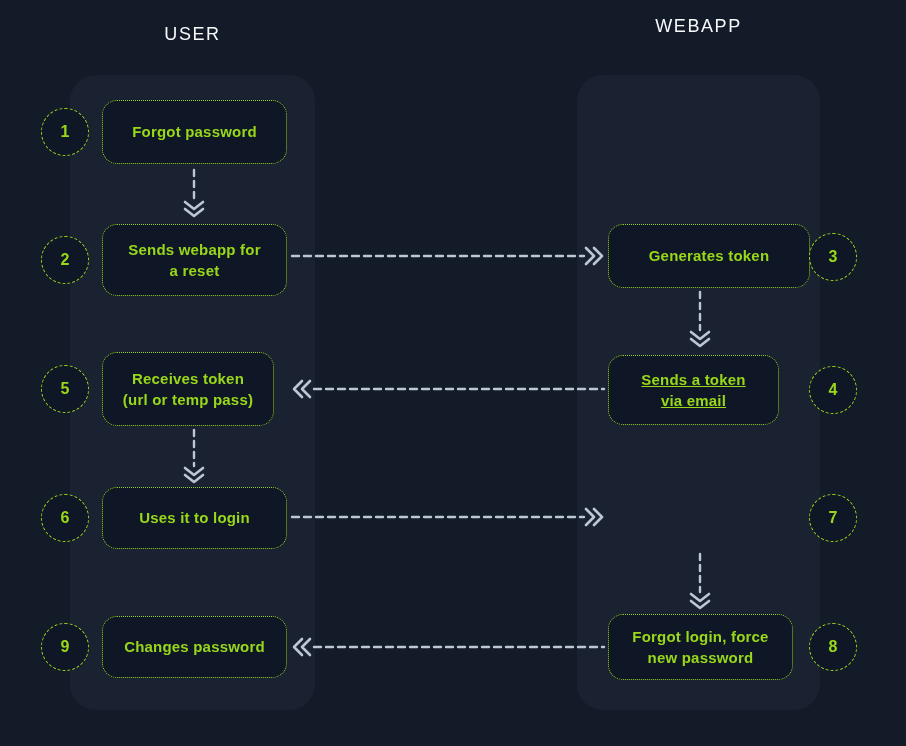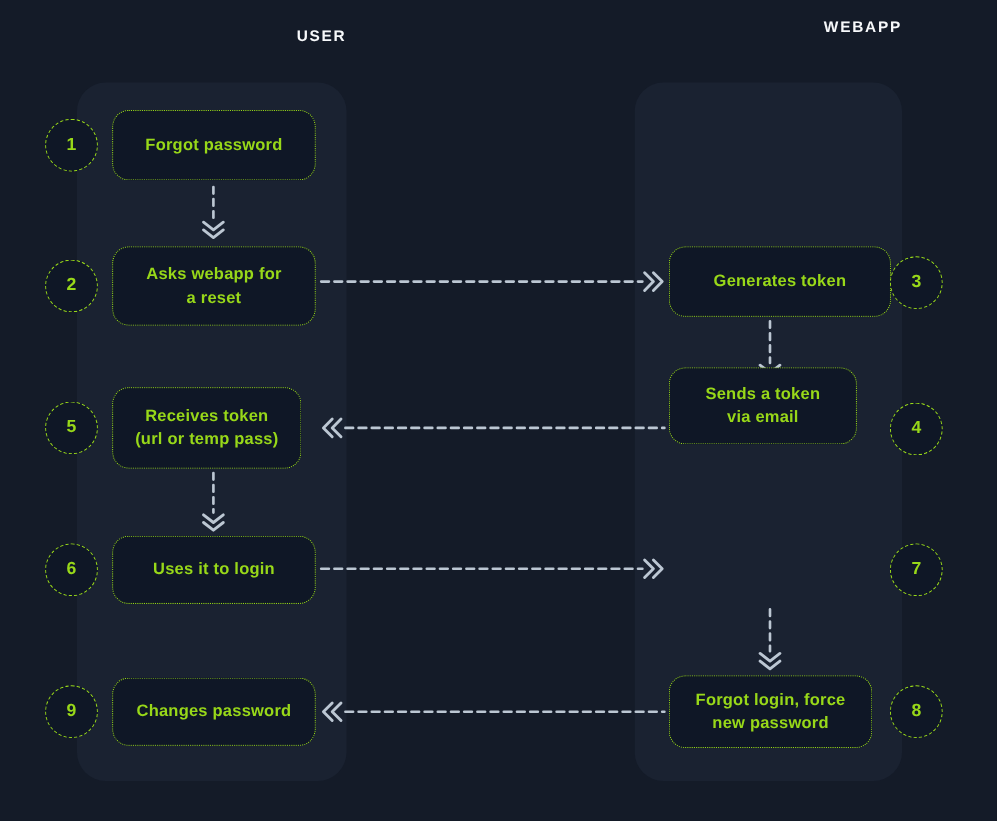--- a/index.html
+++ b/index.html
@@ -10,22 +10,22 @@
     --arrow-gray:#BCC7D3;
     --title-white:#F7F9FB;
   }
   html,body{margin:0;padding:0;background:var(--background);}
   .stage{
     position:relative;width:906px;height:746px;overflow:hidden;
     background:var(--background);
     font-family:"Liberation Sans",sans-serif;
   }
   .col-title{
-    position:absolute;text-align:right;
-    color:var(--title-white);font-size:14px;font-weight:bold;
+    position:absolute;text-align:center;
+    color:var(--title-white);font-size:18px;font-weight:normal;
     letter-spacing:1.6px;
   }
   .col-title.user{left:70px;width:245px;top:24px;}
   .col-title.webapp{left:577px;width:243px;top:16px;}
   .panel{
     position:absolute;background:var(--panel);border-radius:26px;
     top:75px;height:635px;
   }
   .panel.user{left:70px;width:245px;}
   .panel.webapp{left:577px;width:243px;}
@@ -39,21 +39,21 @@
     line-height:1.42;text-align:center;white-space:pre-line;
     display:flex;align-items:center;justify-content:center;
     padding:4px 4px;
   }
   .u1{left:102px;top:100px;width:185px;height:64px;}
   .u2{left:102px;top:224px;width:185px;height:72px;}
   .u5{left:102px;top:352px;width:172px;height:74px;}
   .u6{left:102px;top:487px;width:185px;height:62px;}
   .u9{left:102px;top:616px;width:185px;height:62px;}
   .w3{left:608px;top:224px;width:202px;height:64px;}
-  .w4{left:608px;top:334px;width:171px;height:70px;}
+  .w4{left:608px;top:355px;width:171px;height:70px;text-decoration:underline;}
   .w7{left:608px;top:486px;width:185px;height:64px;}
   .w8{left:608px;top:614px;width:185px;height:66px;}
   .badge{
     position:absolute;box-sizing:border-box;
     width:48px;height:48px;border-radius:50%;
     background:var(--node-bg);
     border:1.6px dashed var(--accent-green);
     color:var(--accent-green);
     font-size:16px;font-weight:bold;
     display:flex;align-items:center;justify-content:center;
@@ -117,21 +117,21 @@
       <path class="chev" d="M691 601 L700 608 L709 601"></path>
     </g>
     <g>
       <path class="hline" d="M314 647 H 604"></path>
       <path class="chev" d="M310 639 L302 647 L310 655"></path>
       <path class="chev" d="M302 639 L294 647 L302 655"></path>
     </g>
   </svg>
 
   <div class="node u1">Forgot password</div>
-  <div class="node u2">Asks webapp for
+  <div class="node u2">Sends webapp for
 a reset</div>
   <div class="node w3">Generates token</div>
   <div class="node w4">Sends a token
 via email</div>
   <div class="node u5">Receives token
 (url or temp pass)</div>
   <div class="node u6">Uses it to login</div>
   <div class="node w8">Forgot login, force
 new password</div>
   <div class="node u9">Changes password</div>

